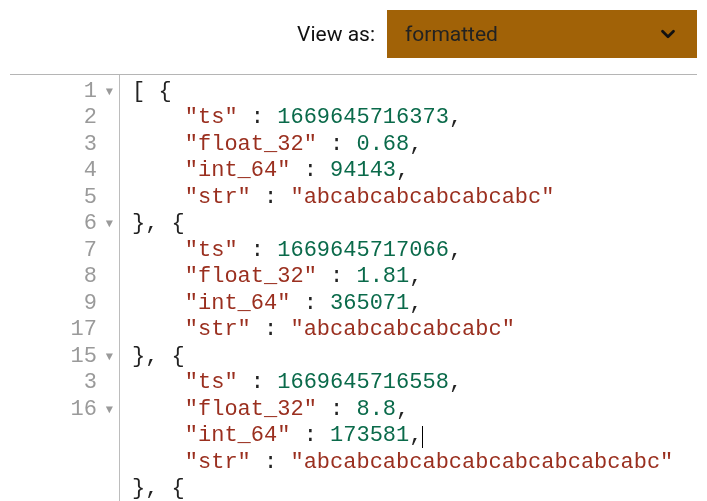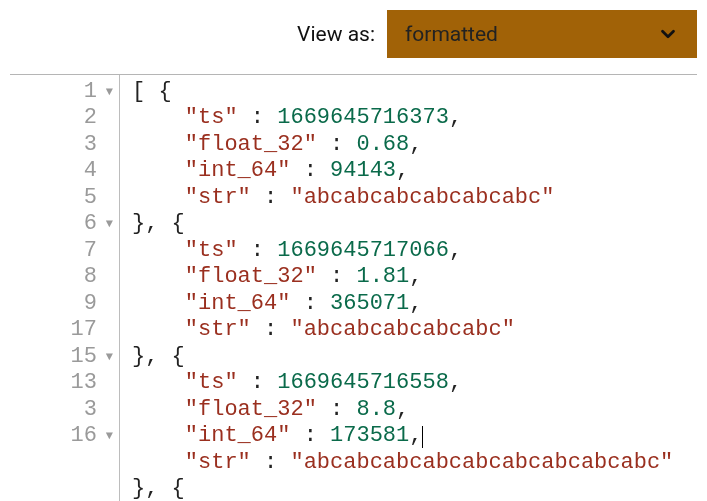--- a/index.html
+++ b/index.html
@@ -140,24 +140,20 @@
       </div>
       <div class="row">
         <span>17</span>
         <span class="fold hidden">▼</span>
       </div>
       <div class="row">
         <span>15</span>
         <span class="fold">▼</span>
       </div>
       <div class="row">
-        <span>13</span>
-        <span class="fold hidden">▼</span>
-      </div>
-      <div class="row">
         <span>3</span>
         <span class="fold hidden">▼</span>
       </div>
       <div class="row">
         <span>16</span>
         <span class="fold">▼</span>
       </div>
     </div>
   <div class="code" id="code"><div class="line"><span class="p">[ {</span></div><div class="line"><span class="p">    </span><span class="k">"ts"</span><span class="p"> : </span><span class="n">1669645716373</span><span class="p">,</span></div><div class="line"><span class="p">    </span><span class="k">"float_32"</span><span class="p"> : </span><span class="n">0.68</span><span class="p">,</span></div><div class="line"><span class="p">    </span><span class="k">"int_64"</span><span class="p"> : </span><span class="n">94143</span><span class="p">,</span></div><div class="line"><span class="p">    </span><span class="k">"str"</span><span class="p"> : </span><span class="k">"abcabcabcabcabcabc"</span></div><div class="line"><span class="p">}, {</span></div><div class="line"><span class="p">    </span><span class="k">"ts"</span><span class="p"> : </span><span class="n">1669645717066</span><span class="p">,</span></div><div class="line"><span class="p">    </span><span class="k">"float_32"</span><span class="p"> : </span><span class="n">1.81</span><span class="p">,</span></div><div class="line"><span class="p">    </span><span class="k">"int_64"</span><span class="p"> : </span><span class="n">365071</span><span class="p">,</span></div><div class="line"><span class="p">    </span><span class="k">"str"</span><span class="p"> : </span><span class="k">"abcabcabcabcabc"</span></div><div class="line"><span class="p">}, {</span></div><div class="line"><span class="p">    </span><span class="k">"ts"</span><span class="p"> : </span><span class="n">1669645716558</span><span class="p">,</span></div><div class="line"><span class="p">    </span><span class="k">"float_32"</span><span class="p"> : </span><span class="n">8.8</span><span class="p">,</span></div><div class="line"><span class="p">    </span><span class="k">"int_64"</span><span class="p"> : </span><span class="n">173581</span><span class="p">,</span><span class="caret"></span></div><div class="line"><span class="p">    </span><span class="k">"str"</span><span class="p"> : </span><span class="k">"abcabcabcabcabcabcabcabcabc"</span></div><div class="line"><span class="p">}, {</span></div></div>
 </div>

